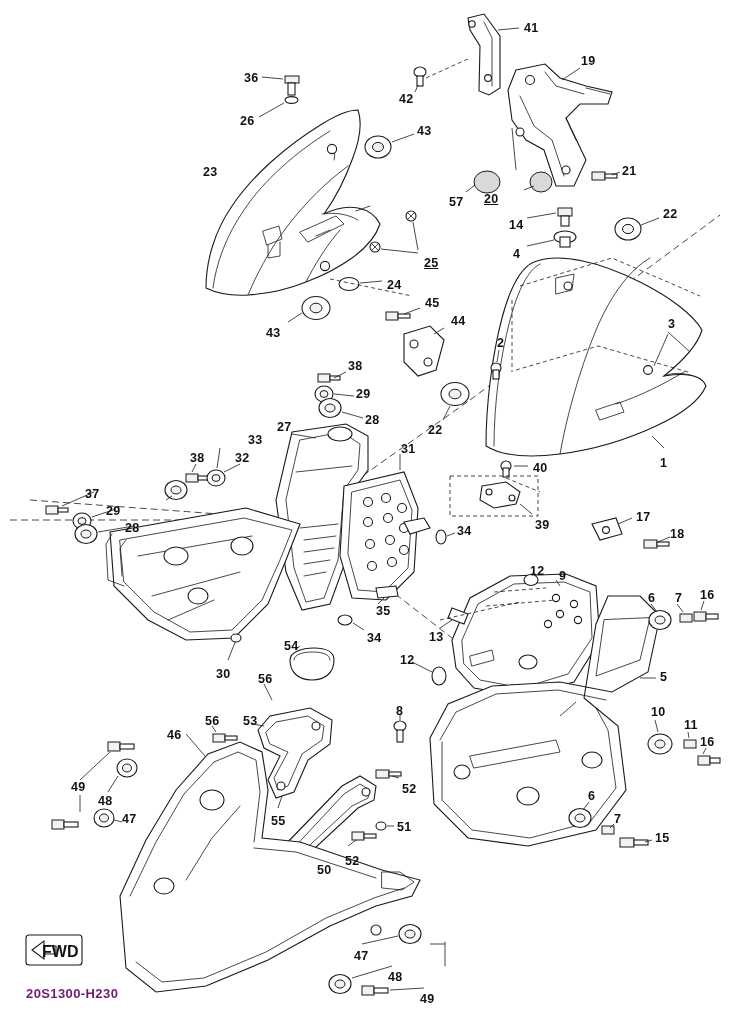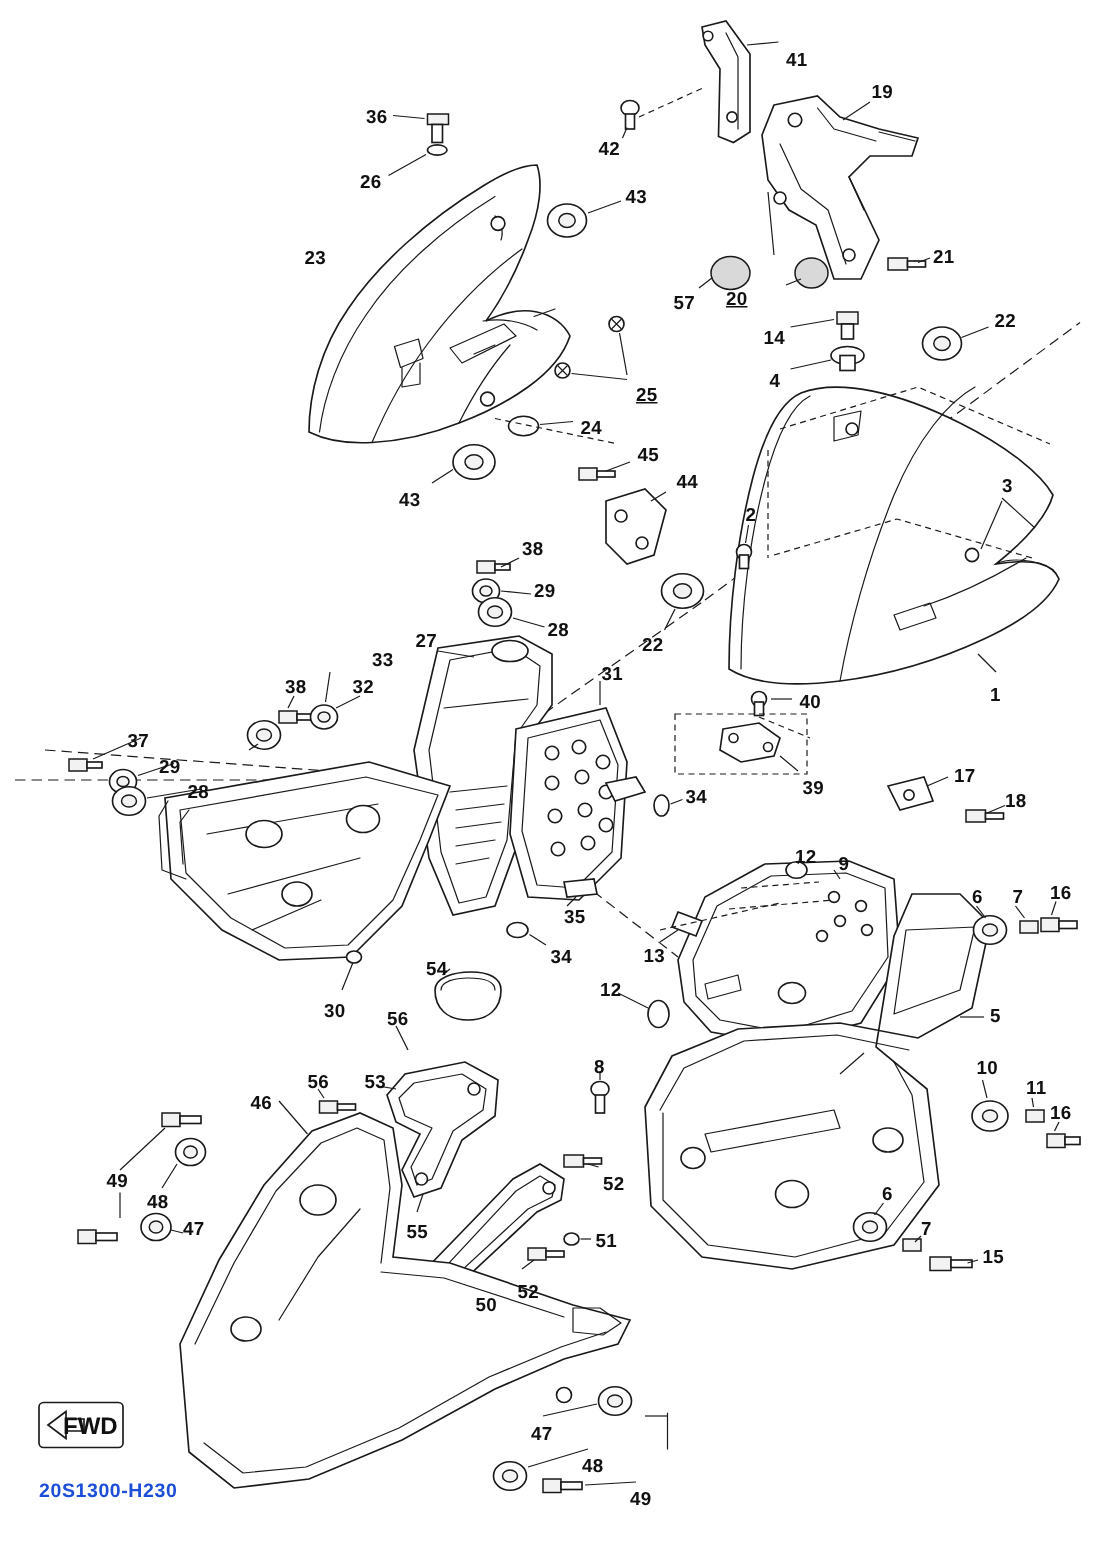--- a/index.html
+++ b/index.html
@@ -32,21 +32,21 @@
     white-space: nowrap;
     letter-spacing: 0.2px;
   }
   .partcode {
     position: absolute;
     left: 26px;
     top: 986px;
     font-family: "Liberation Sans", sans-serif;
     font-size: 13px;
     font-weight: 700;
-    color: #1d4ed8;
+    color: #701a75;
     letter-spacing: 0.4px;
   }
   .fwd-label {
     position: absolute;
     left: 42px;
     top: 943px;
     font-family: "Liberation Sans", sans-serif;
     font-size: 16px;
     font-weight: 700;
     color: #111111;
@@ -495,21 +495,21 @@
     <g>
       <rect class="fillw" x="26" y="935" width="56" height="30" rx="3"></rect>
       <path class="fillw" d="M32 950 L44 941 L44 946 L56 946 L56 954 L44 954 L44 959 Z"></path>
     </g>
   </svg>
 
   <div class="partcode">20S1300-H230</div>
   <div class="fwd-label">FWD</div>
 
   <div id="callout-layer">
-      <div class="callout" style="left: 524px; top: 34px;">41</div>
+      <div class="callout" style="left: 524px; top: 22px;">41</div>
       <div class="callout" style="left: 244px; top: 72px;">36</div>
       <div class="callout" style="left: 399px; top: 93px;">42</div>
       <div class="callout" style="left: 581px; top: 55px;">19</div>
       <div class="callout" style="left: 240px; top: 115px;">26</div>
       <div class="callout" style="left: 417px; top: 125px;">43</div>
       <div class="callout" style="left: 622px; top: 165px;">21</div>
       <div class="callout" style="left: 203px; top: 166px;">23</div>
       <div class="callout" style="left: 449px; top: 196px;">57</div>
       <div class="callout" style="left: 484px; top: 193px; text-decoration: underline;">20</div>
       <div class="callout" style="left: 663px; top: 208px;">22</div>

